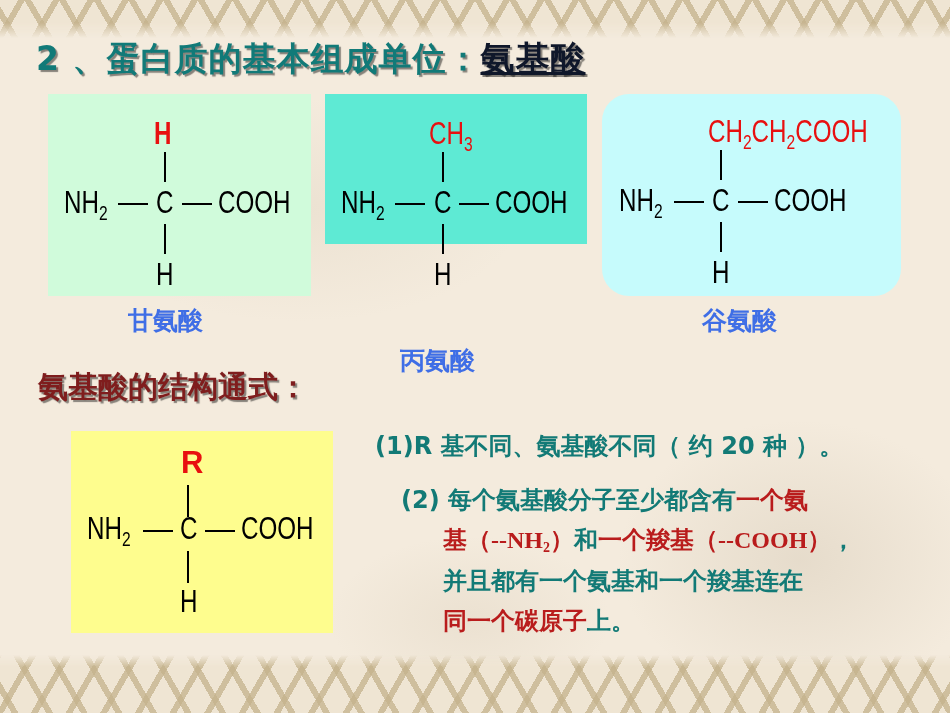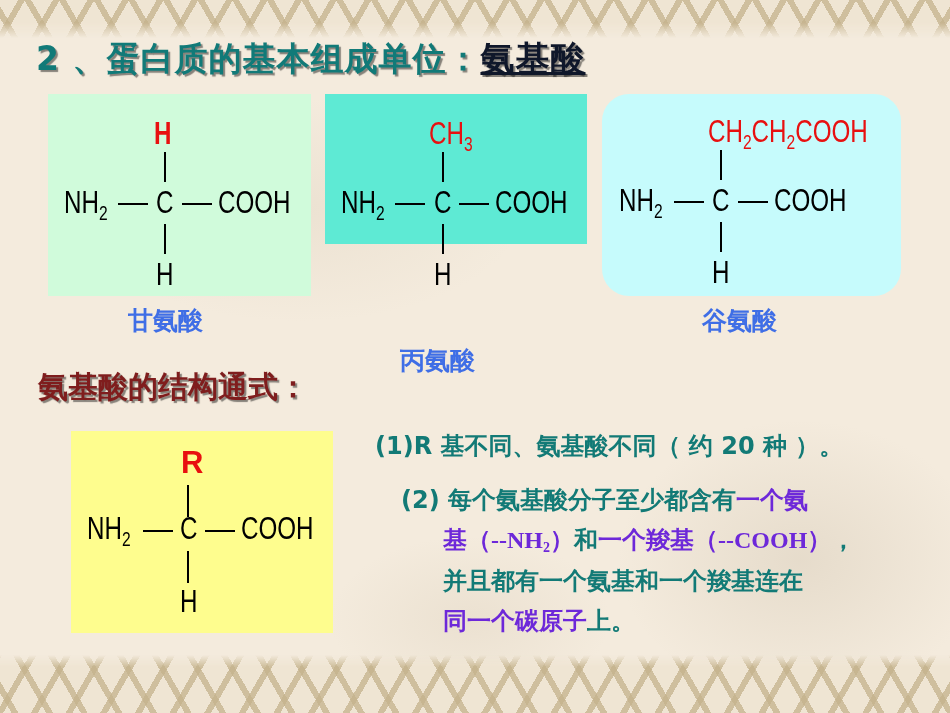--- a/index.html
+++ b/index.html
@@ -55,21 +55,21 @@
     position: absolute; left: 38px; top: 367px;
     font-size: 30px; font-weight: bold; color: #7f1d1d;
     text-shadow: 2px 2px 1px rgba(0,0,0,0.45);
     white-space: nowrap;
   }
   .point {
     position: absolute; font-size: 24px; font-weight: bold; color: #127a76; white-space: nowrap;
     line-height: 36px;
     margin-left: 37px;
   }
-  .point .red { color: #6d28d9; }
+  .point .red { color: #b91c1c; }
   .point sub { font-size: 14px; vertical-align: -4px; }
 </style>
 </head>
 <body>
 
 <div class="bg-wash"></div>
 <div class="border-band border-top"></div>
 <div class="border-band border-bottom"></div>
 
 <div class="title">

